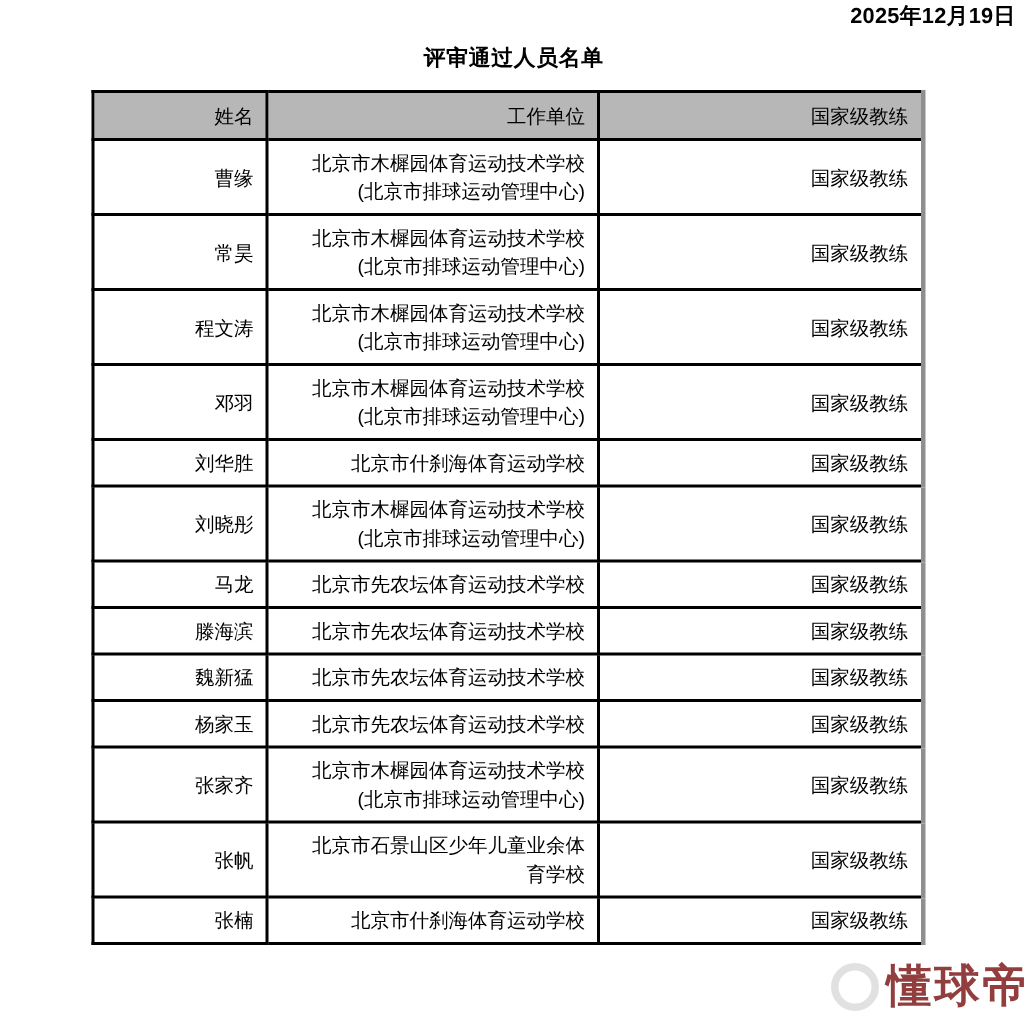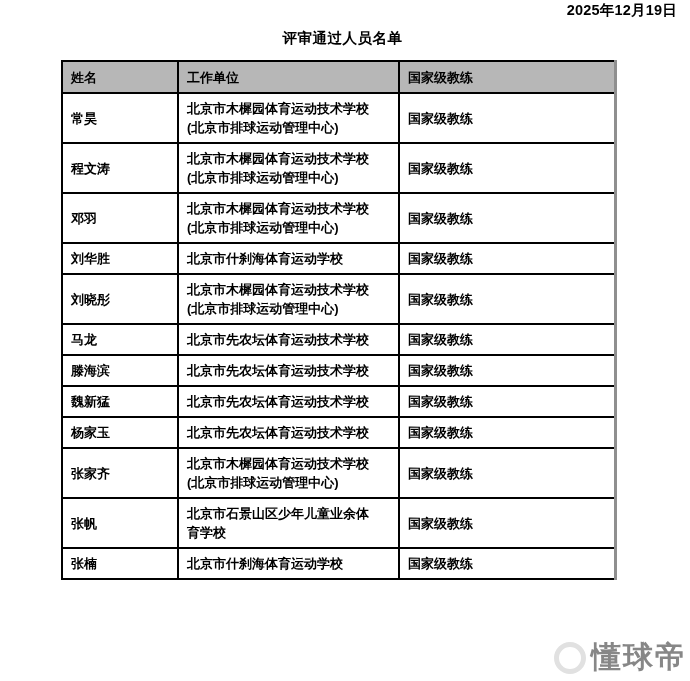--- a/index.html
+++ b/index.html
@@ -38,25 +38,25 @@
     top: 60px;
     left: 61px;
     width: 553px;
     border-collapse: collapse;
     table-layout: fixed;
   }
   table.roster th,
   table.roster td {
     border: 2px solid #000000;
     font-size: 13px;
-    font-weight: bold;
+    font-weight: normal;
     line-height: 19px;
     padding: 5px 8px;
     vertical-align: middle;
-    text-align: left;
+    text-align: right;
     overflow: hidden;
   }
   
   table.roster th:last-child,
   table.roster td:last-child {
     border-right: 3px solid #8f8f8f;
   }
   table.roster thead th {
     background: #b7b7b7;
     height: 20px;
@@ -64,21 +64,21 @@
   .col-w-name { width: 116px; }
   .col-w-unit { width: 221px; }
   .col-w-qual { width: 216px; }
   .watermark {
     position: absolute;
     right: 3px;
     bottom: 3px;
     display: flex;
     align-items: center;
     gap: 5px;
-    color: #737373;
+    color: #7f1d1d;
     opacity: 0.85;
     pointer-events: none;
   }
   .wm-circle {
     width: 32px;
     height: 32px;
     border: 5px solid #dcdcdc;
     border-radius: 50%;
     box-sizing: border-box;
   }
@@ -103,20 +103,28 @@
   </colgroup>
   <thead>
     <tr>
       <th>姓名</th>
       <th>工作单位</th>
       <th>国家级教练</th>
     </tr>
   </thead>
   <tbody id="table-body">
       <tr>
+        <td>曹缘</td>
+        <td>
+          <div>北京市木樨园体育运动技术学校</div>
+          <div>(北京市排球运动管理中心)</div>
+        </td>
+        <td>国家级教练</td>
+      </tr>
+      <tr>
         <td>常昊</td>
         <td>
           <div>北京市木樨园体育运动技术学校</div>
           <div>(北京市排球运动管理中心)</div>
         </td>
         <td>国家级教练</td>
       </tr>
       <tr>
         <td>程文涛</td>
         <td>

